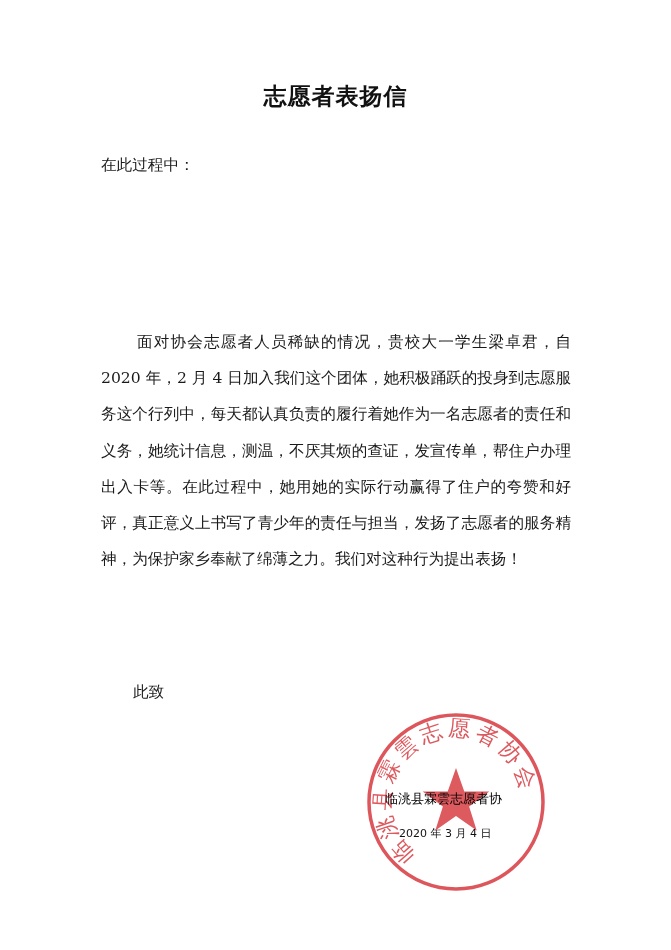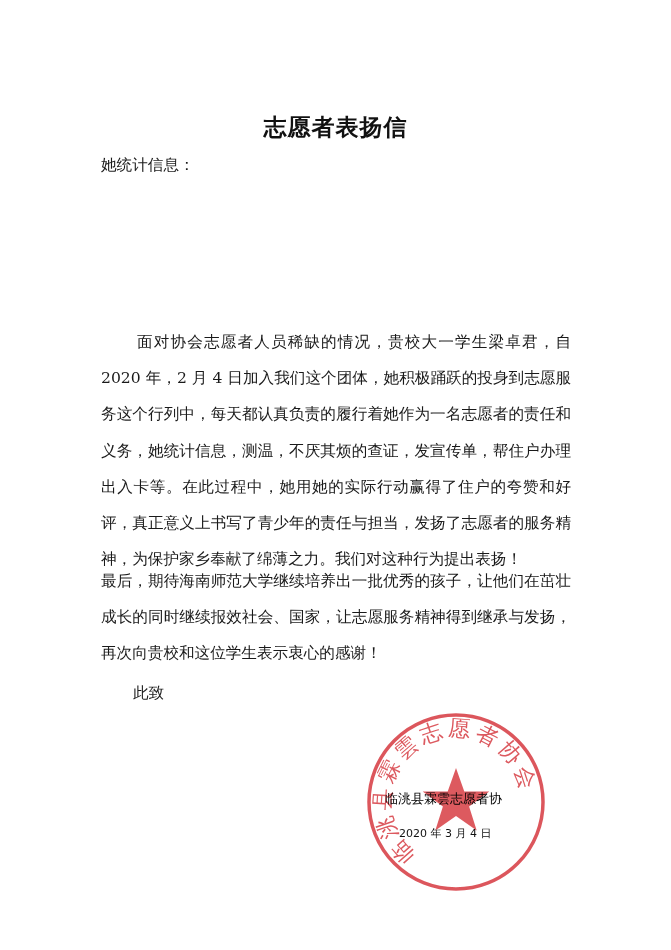--- a/index.html
+++ b/index.html
@@ -27,38 +27,37 @@
     left: 0;
     top: 80px;
     width: 671px;
     text-align: center;
     font-family: "DejaVu Sans", "Liberation Sans", sans-serif;
     font-size: 23px;
     font-weight: bold;
     letter-spacing: 1px;
     color: #111;
     line-height: 32px;
-    margin-top: 31px;
   }
   .body-text {
     position: absolute;
     left: 101px;
     width: 470px;
     font-size: 15.6px;
     line-height: 36.2px;
     text-align: justify;
     text-justify: inter-character;
     color: #1a1a1a;
   }
   .salutation { top: 147px; }
   .para1 { top: 183px; text-indent: 32px; }
   .para2 { top: 324px; text-indent: 36px; }
   .para3 { top: 563px; }
   .closing { top: 675px; }
-  .closing .line { display: block; }
+  .closing .line { display: block; font-family: Liberation Mono, monospace; }
   .closing .indent { padding-left: 32px; }
 
   .stamp {
     position: absolute;
     left: 366px;
     top: 712px;
     width: 180px;
     height: 180px;
   }
   .signature {
@@ -81,26 +80,25 @@
     white-space: nowrap;
   }
 </style>
 </head>
 <body>
 
 <div class="page">
 
   <div class="title">志愿者表扬信</div>
 
-  <div class="body-text salutation">她统计信息：</div>
+  <div class="body-text salutation">在此过程中：</div>
 
 
   <div class="body-text para2">面对协会志愿者人员稀缺的情况，贵校大一学生梁卓君，自 2020 年，2 月 4 日加入我们这个团体，她积极踊跃的投身到志愿服务这个行列中，每天都认真负责的履行着她作为一名志愿者的责任和义务，她统计信息，测温，不厌其烦的查证，发宣传单，帮住户办理出入卡等。在此过程中，她用她的实际行动赢得了住户的夸赞和好评，真正意义上书写了青少年的责任与担当，发扬了志愿者的服务精神，为保护家乡奉献了绵薄之力。我们对这种行为提出表扬！</div>
 
-  <div class="body-text para3">最后，期待海南师范大学继续培养出一批优秀的孩子，让他们在茁壮成长的同时继续报效社会、国家，让志愿服务精神得到继承与发扬，再次向贵校和这位学生表示衷心的感谢！</div>
 
   <div class="body-text closing">
     <span class="line indent">此致</span>
   </div>
 
   <svg class="stamp" viewBox="0 0 180 180" xmlns="http://www.w3.org/2000/svg">
     <defs>
       <path id="ringPath" d="M 90,90 m -66,0 a 66,66 0 1,1 132,0 a 66,66 0 1,1 -132,0"></path>
     </defs>
     <circle cx="90" cy="90" r="87" fill="none" stroke="#d9484e" stroke-width="3.5" opacity="0.92"></circle>

